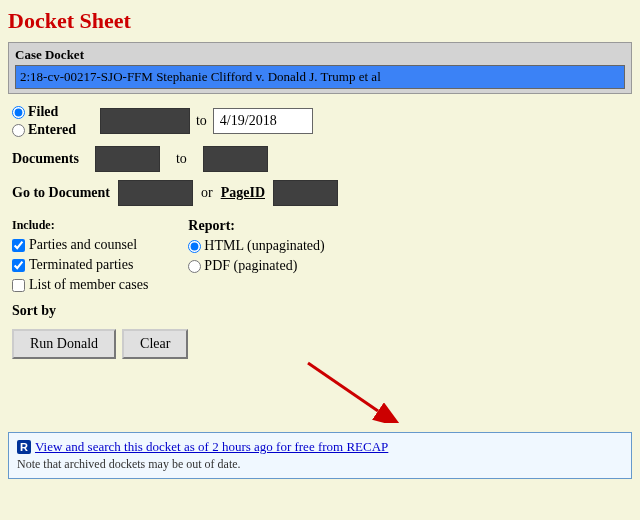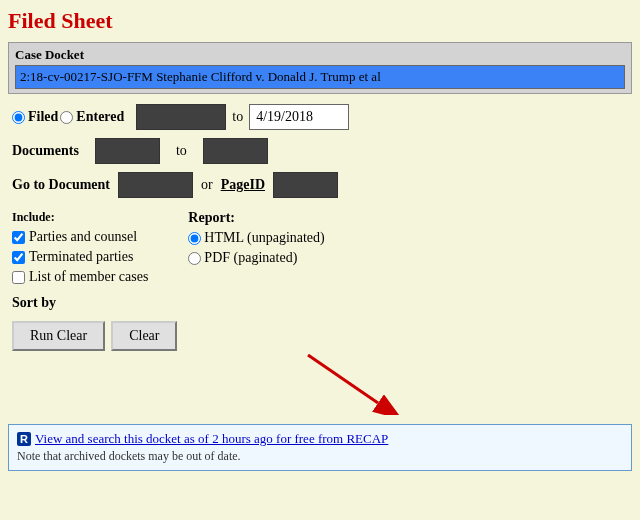--- a/index.html
+++ b/index.html
@@ -44,22 +44,23 @@
     .date-row {
       display: flex;
       align-items: center;
       margin-bottom: 8px;
       gap: 6px;
       padding-left: 4px;
     }
 
     .radio-group {
       display: flex;
+      flex-direction: column;
       gap: 2px;
-      margin-right: 6px;
+      margin-right: 18px;
     }
 
     .radio-label {
       display: flex;
       align-items: center;
       gap: 3px;
       font-weight: bold;
       font-size: 14px;
       cursor: pointer;
     }
@@ -254,21 +255,21 @@
 
     .recap-note {
       font-size: 12px;
       color: #333;
       padding-left: 0px;
     }
   </style>
 </head>
 <body>
 
-<div class="page-title">Filed Sheet</div>
+<div class="page-title">Docket Sheet</div>
 
 <div class="case-number-section">
   <div class="case-number-label">Case Docket</div>
   <input class="case-number-input" type="text" value="2:18-cv-00217-SJO-FFM Stephanie Clifford v. Donald J. Trump et al" style="">
 </div>
 
 <div class="date-row">
   <div class="radio-group">
     <label class="radio-label">
       <input type="radio" name="date_type" checked="" style="">
@@ -327,21 +328,21 @@
       <span>PDF (paginated)</span>
     </label>
   </div>
 </div>
 
 <div class="sort-row">
   <span class="sort-label">Sort by</span>
 </div>
 
 <div class="button-row">
-  <button class="btn">Run Clear</button>
+  <button class="btn">Run Donald</button>
   <button class="btn">Clear</button>
 </div>
 
 <div style="position:relative; height:55px;">
   <svg style="position:absolute; left:260px; top:-20px;" width="140" height="70" viewBox="0 0 140 70">
     <defs>
       <marker id="arrowhead" markerWidth="10" markerHeight="7" refX="0" refY="3.5" orient="auto">
         <polygon points="0 0, 10 3.5, 0 7" fill="#cc0000"></polygon>
       </marker>
     </defs>

